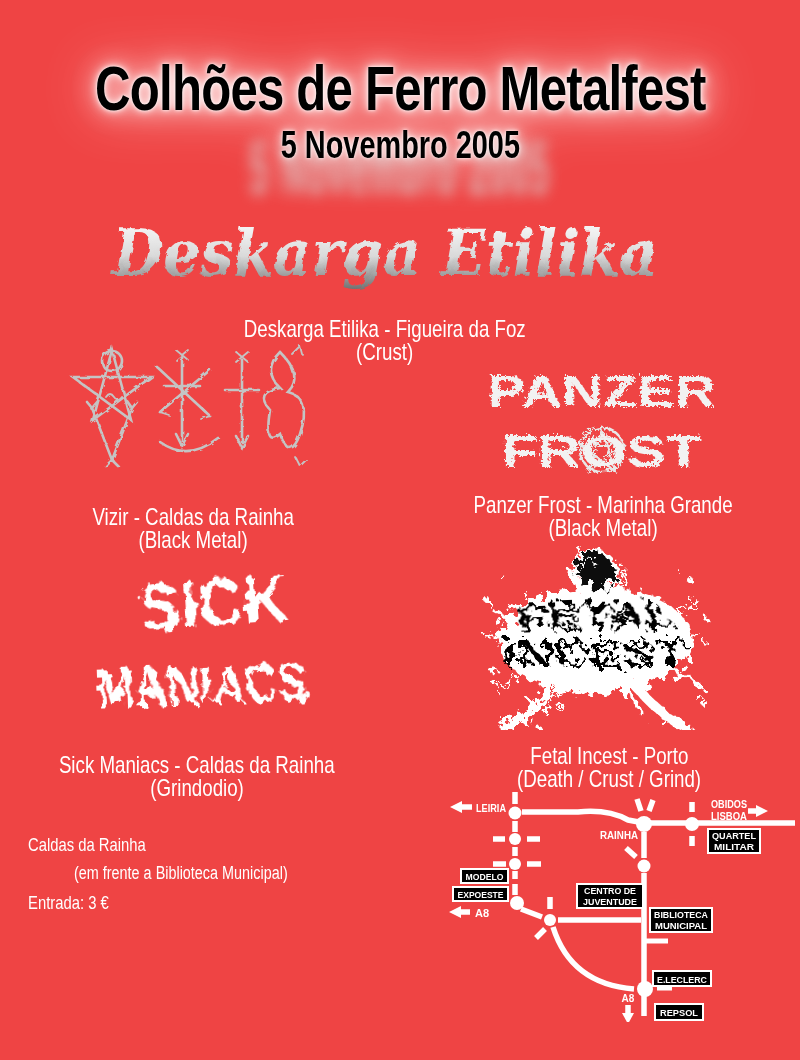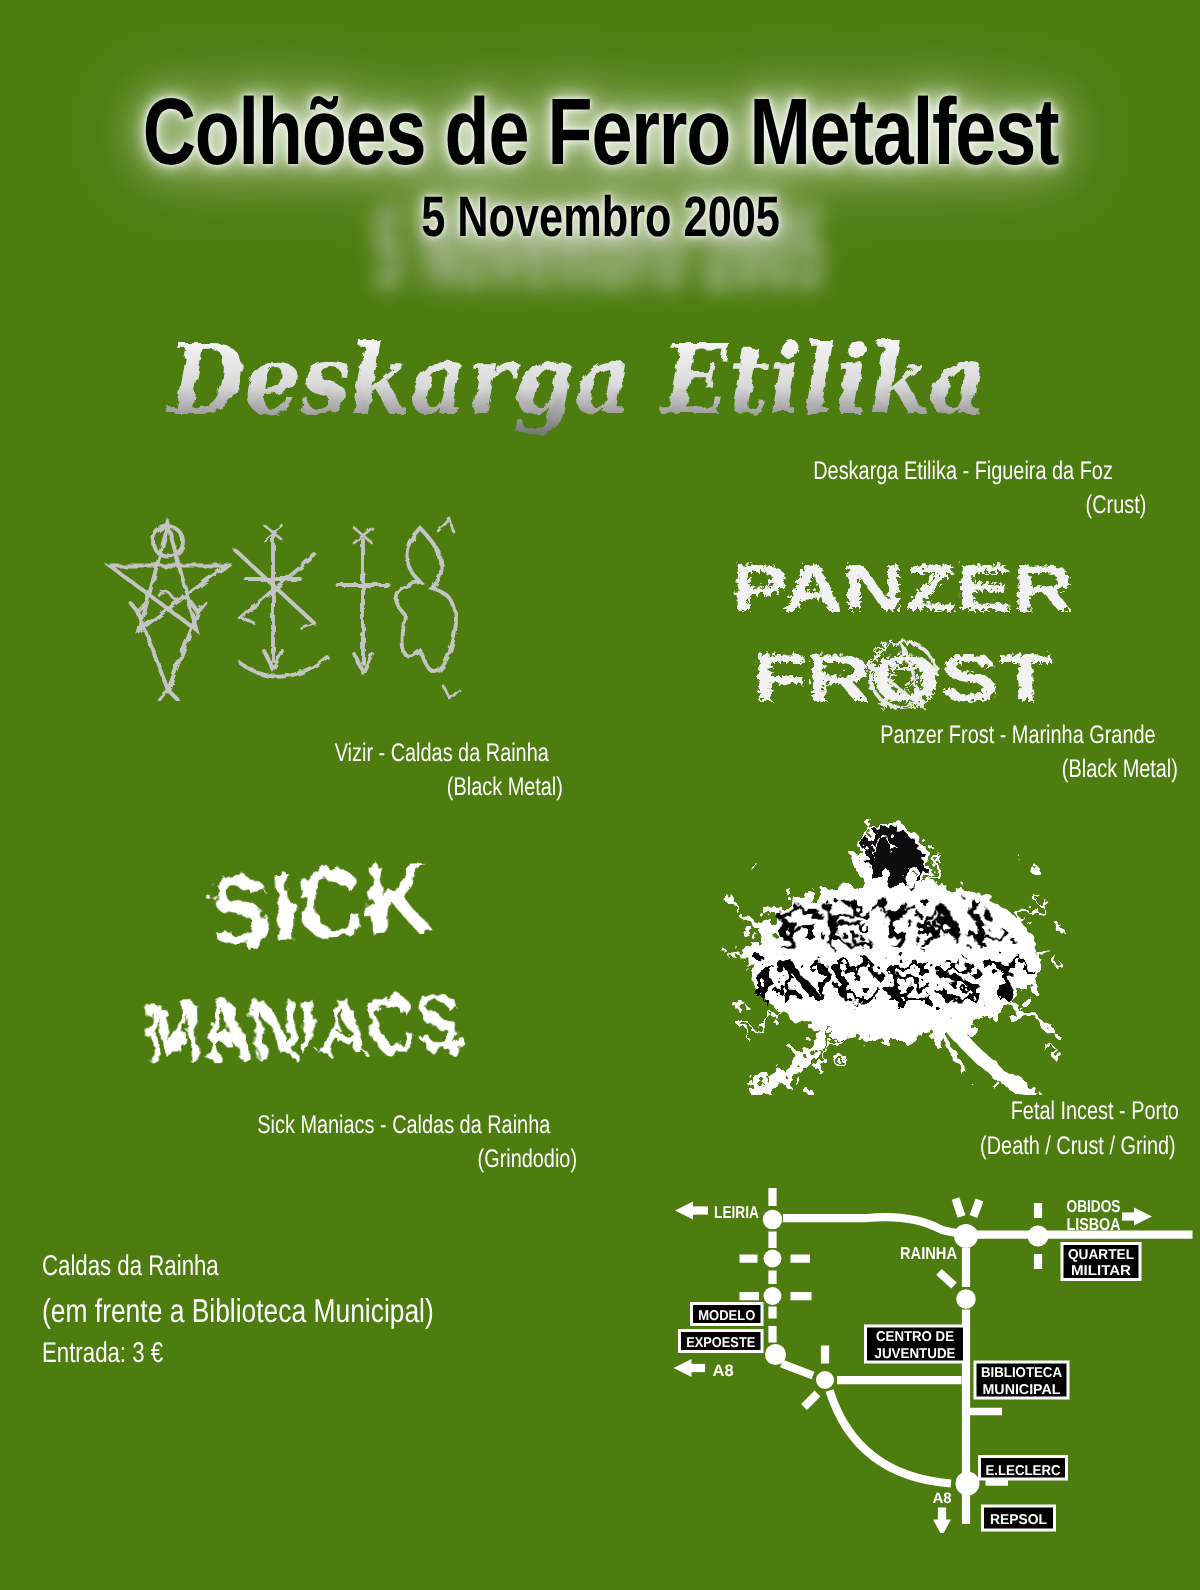--- a/index.html
+++ b/index.html
@@ -1,44 +1,44 @@
 <!DOCTYPE html>
 <html><head>
 <meta charset="utf-8">
 <style>
   html,body{margin:0;padding:0;background:#000;}
-  .poster{position:relative;width:800px;height:1060px;background:#4d7c0f;overflow:hidden;
+  .poster{position:relative;width:800px;height:1060px;background:#ef4444;overflow:hidden;
           font-family:"Liberation Sans",sans-serif;color:#fff;}
   
   .masthead{position:absolute;top:0;left:0;width:800px;height:220px;}
   .mast-copy{position:absolute;top:0;left:0;width:100%;text-align:center;}
   .mast-title{display:inline-block;transform:scaleX(.78);white-space:nowrap;
               font-size:63px;font-weight:bold;line-height:1;margin-top:57px;letter-spacing:-1px;}
   .mast-date{display:inline-block;transform:scaleX(.76);white-space:nowrap;
              font-size:38px;font-weight:bold;line-height:1;margin-top:6px;}
   .mast-line{width:100%;text-align:center;}
   .glow-far{color:#fff;filter:blur(26px);opacity:.85;}
   .glow-mid{color:#fff;filter:blur(12px);opacity:.95;}
   .glow-near{color:#fff;filter:blur(5px);}
   .mast-main{color:#000;}
   .mast-main .mast-title,.mast-main .mast-date{text-shadow:0 0 4px #fff;}
   .ghost-date{position:absolute;top:146px;left:0;width:100%;text-align:center;
               color:#d8d8d8;filter:blur(7px);opacity:.8;}
   .ghost-date span{display:inline-block;transform:scale(.8,1.9);font-size:40px;font-weight:bold;
                    letter-spacing:3px;white-space:nowrap;}
   
-  .caption{position:absolute;text-align:right;font-size:17px;line-height:23px;color:#fff;}
+  .caption{position:absolute;text-align:center;font-size:24px;line-height:23px;color:#fff;margin-top:15px;}
   .cond{display:inline-block;transform:scaleX(.78);white-space:nowrap;}
   
   .logo{position:absolute;}
   
   .info{position:absolute;left:28px;top:829px;width:760px;}
   .info p{margin:0;white-space:nowrap;}
   .info .big{font-size:19px;line-height:31px;}
-  .info .small{font-size:22px;line-height:27px;}
+  .info .small{font-size:18px;line-height:27px;margin-left:46px;}
   .info .cl{display:inline-block;transform:scaleX(.78);transform-origin:0 50%;white-space:nowrap;}
   .info .cs{display:inline-block;transform:scaleX(.8);transform-origin:0 50%;white-space:nowrap;}
   
   .map{position:absolute;left:438px;top:790px;}
   .map text{font-family:"Liberation Sans",sans-serif;font-weight:bold;fill:#fff;}
   .map .box{fill:#000;stroke:#fff;stroke-width:2;}
   .map .road{stroke:#fff;stroke-width:5.5;fill:none;}
   .map .stub{stroke:#fff;stroke-width:5;fill:none;}
   .map .node{fill:#fff;}
   .map .ah{fill:#fff;stroke:none;}

